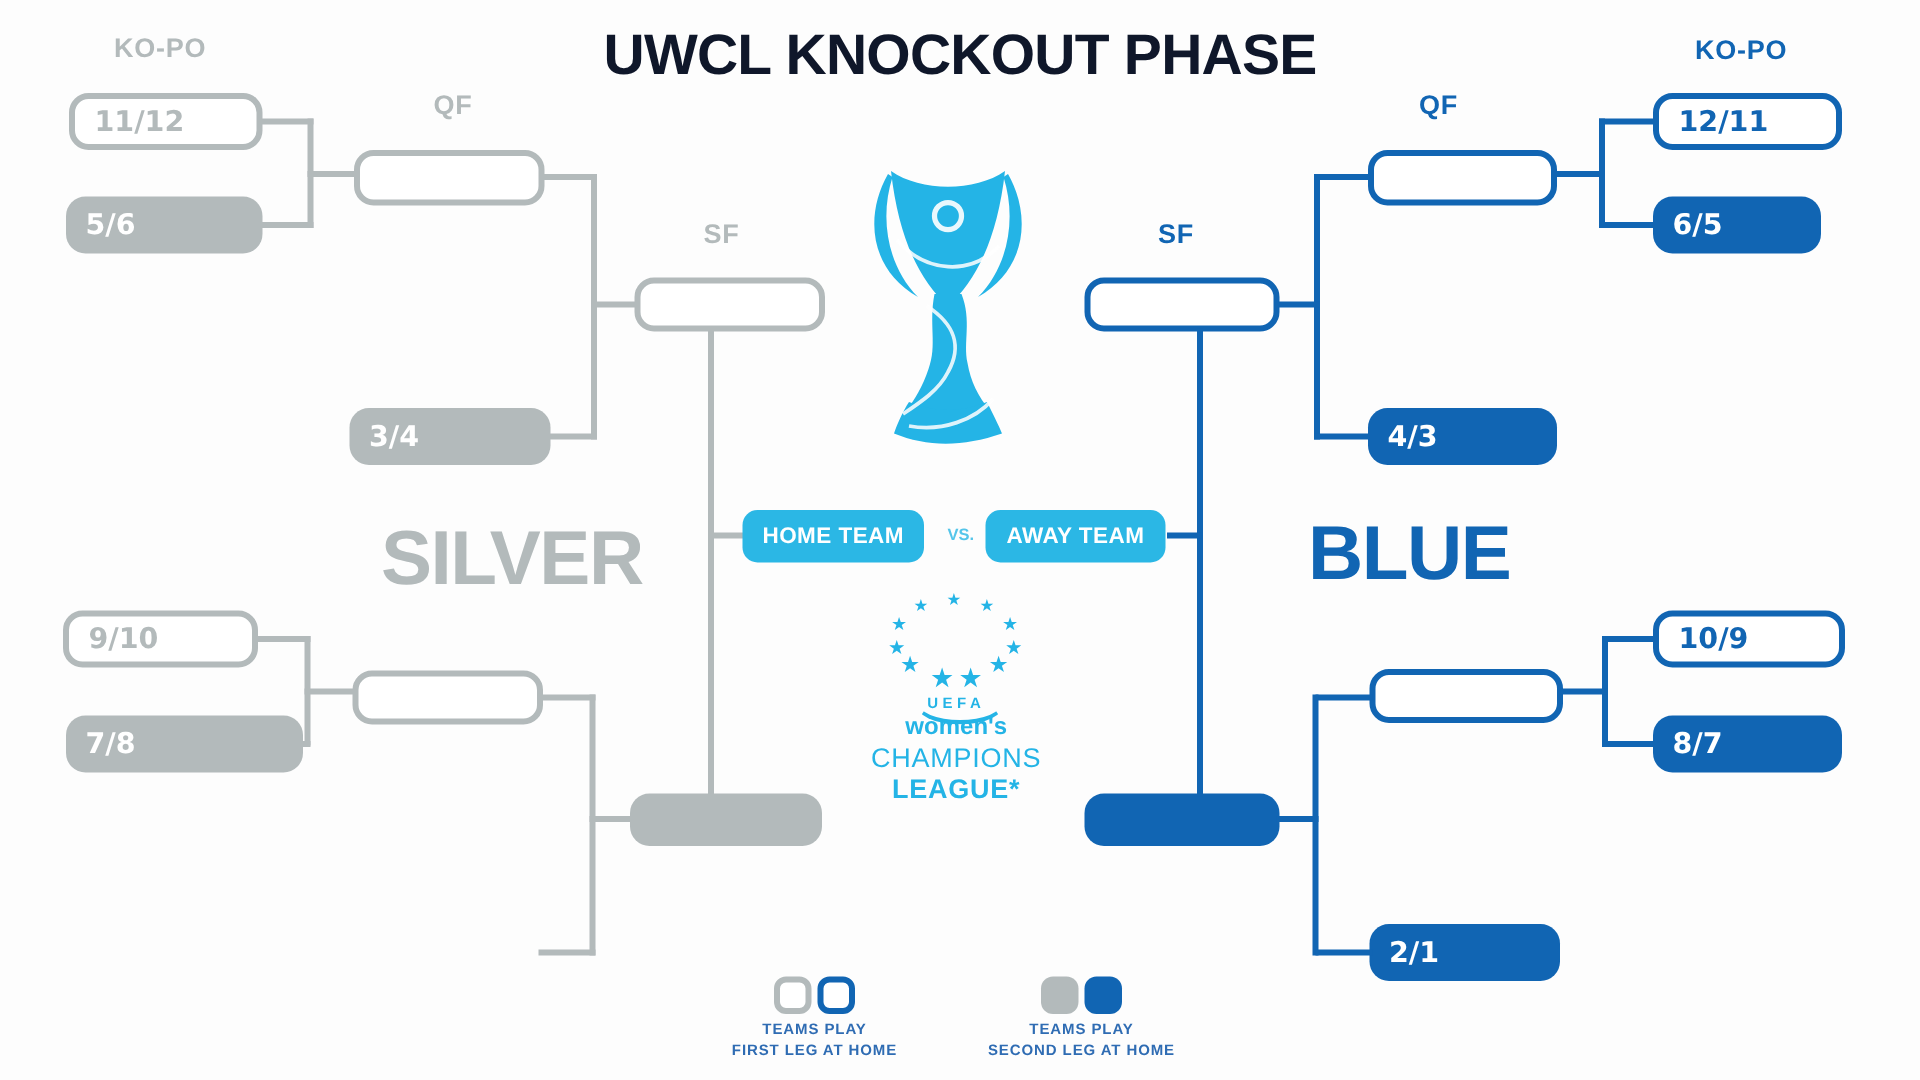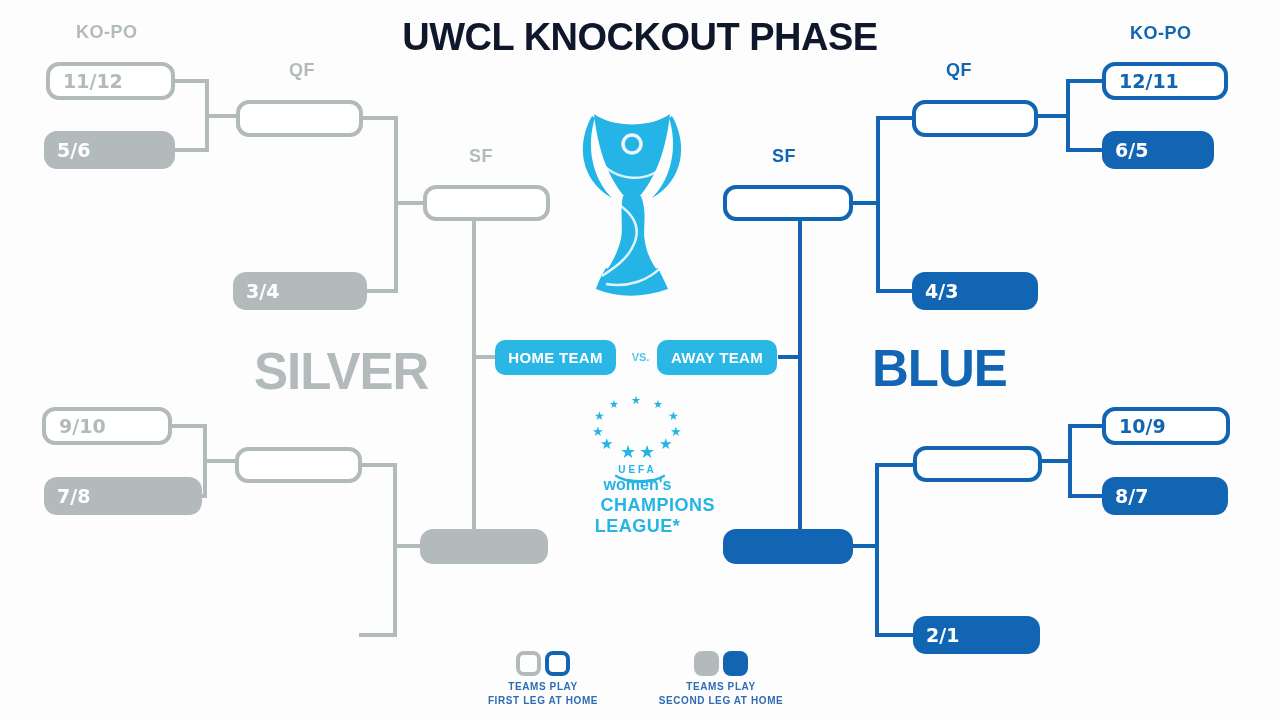--- a/index.html
+++ b/index.html
@@ -32,21 +32,21 @@
   .vs{position:absolute;left:624px;top:351px;width:33px;text-align:center;
       color:#54c5ea;font-weight:bold;font-size:11px;}
   
   .logo{position:absolute;left:560px;top:394px;width:155px;text-align:center;color:#24b4e6;}
   .starfield{position:absolute;left:0;top:0;width:155px;height:70px;}
   .star{position:absolute;line-height:1;color:#24b4e6;}
   .fan{position:absolute;left:50%;top:60px;width:56px;height:24px;margin-left:-28px;
        border:2px solid transparent;border-bottom:3px solid #24b4e6;border-radius:50%;}
   .logo-uefa{position:relative;margin-top:70px;font-size:10px;font-weight:bold;letter-spacing:3px;}
   .logo-womens{font-size:16px;font-weight:bold;margin-top:1px;}
-  .logo-champions{font-size:18px;font-weight:bold;letter-spacing:.5px;margin-top:1px;text-align:right;}
+  .logo-champions{font-size:18px;font-weight:normal;letter-spacing:.5px;margin-top:1px;}
   .logo-league{font-size:18px;font-weight:bold;letter-spacing:.5px;}
   
   .legend-group{position:absolute;top:651px;width:160px;text-align:center;}
   .sq{display:inline-block;width:25px;height:25px;border-radius:8px;box-sizing:border-box;
       margin:0 2px;vertical-align:top;}
   .sq.o-gray{border:4px solid #b3babb;background:#fff;}
   .sq.o-blue{border:4px solid #1165b3;background:#fff;}
   .sq.f-gray{background:#b3babb;}
   .sq.f-blue{background:#1165b3;}
   .legend-line{font-size:10px;font-weight:bold;color:#2f6cb3;letter-spacing:.6px;margin-top:2px;line-height:12px;}

